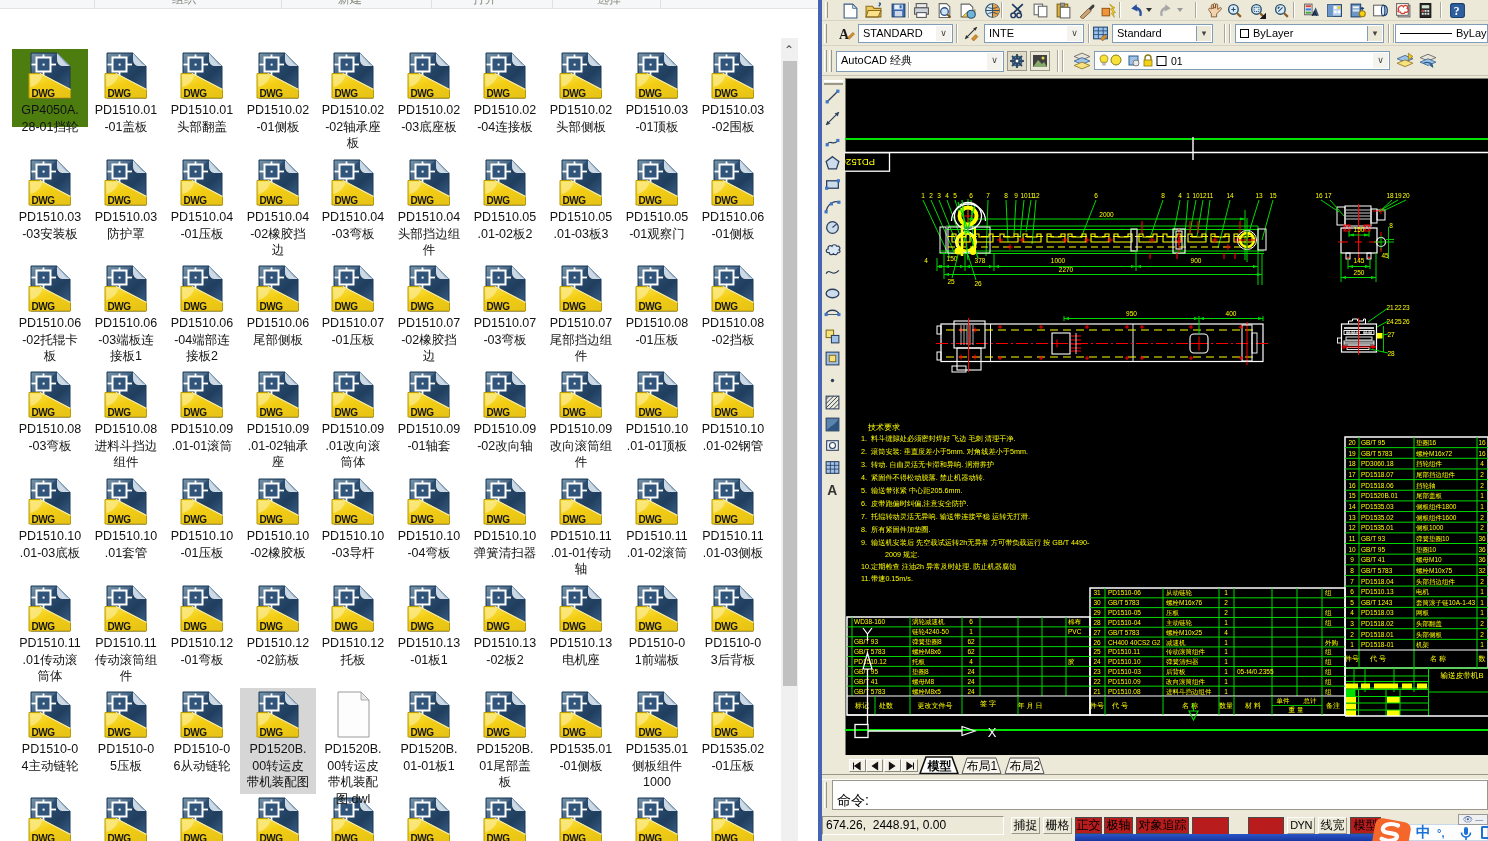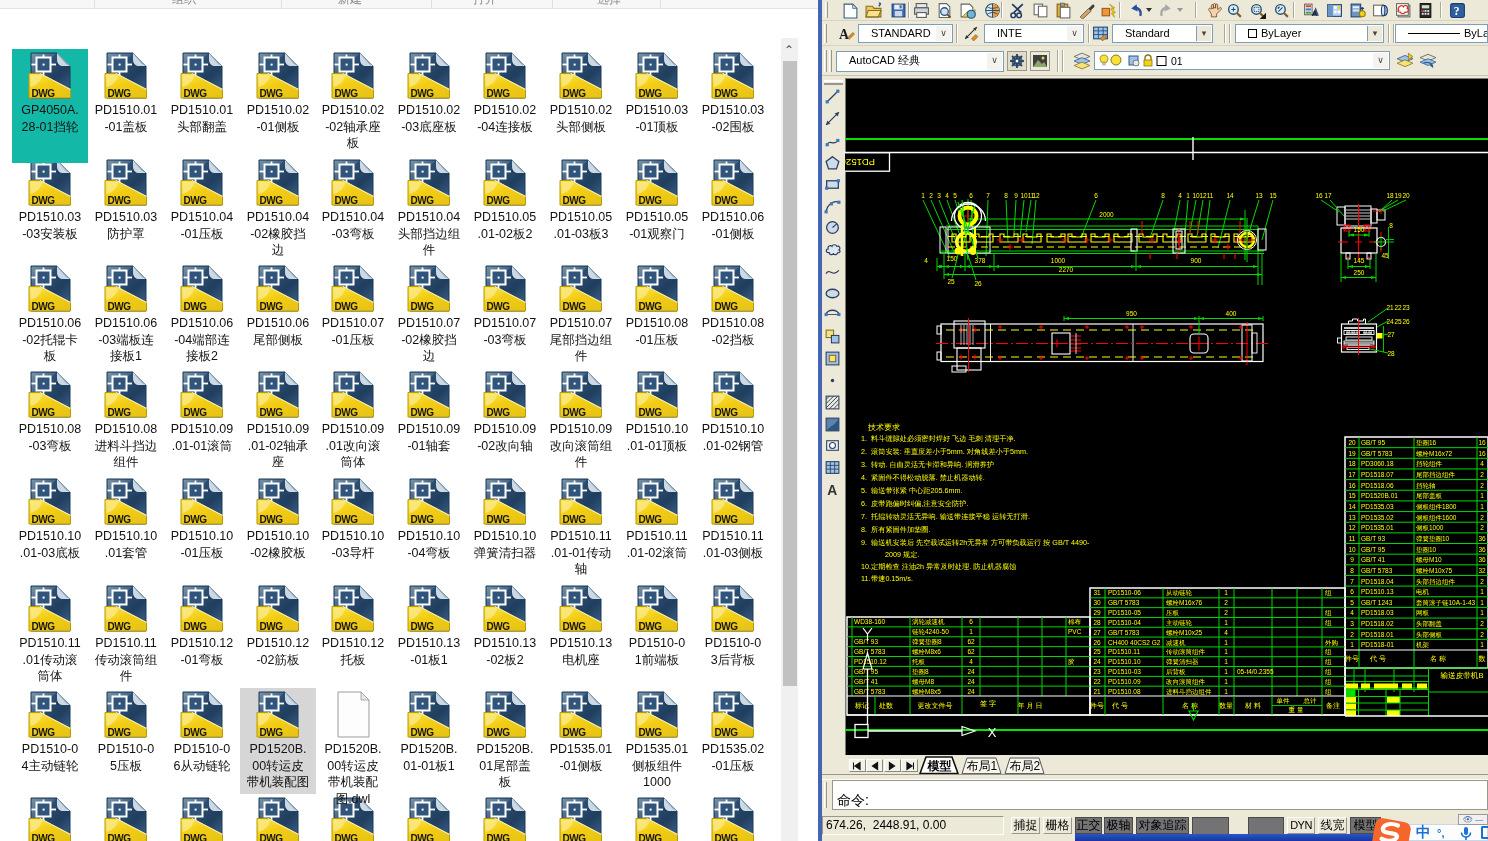--- a/index.html
+++ b/index.html
@@ -15,26 +15,26 @@
 .sbtrack{position:absolute;left:781px;top:38px;width:17px;height:803px;background:#f0f0f0}
 .sbthumb{position:absolute;left:782.5px;top:61px;width:14px;height:625px;background:#c1c1c1}
 .sbarr{position:absolute;left:784px;top:44px;width:12px;height:12px;color:#505050;font-size:12px;line-height:12px}
 #acad{position:absolute;left:818px;top:0;width:670px;height:841px;background:#ece9d8}
 .bluebar{position:absolute;left:0;top:0;width:3.5px;height:841px;background:#4565b4}
 .tb1{position:absolute;left:3.5px;top:0;width:667px;height:21px;background:#ece9d8;border-bottom:1px solid #d8d4c4}
 .ti{position:absolute;top:2px;width:17px;height:17px}
 .tsep{position:absolute;top:2px;width:2px;height:16px;border-left:1px solid #aca899;border-right:1px solid #fff}
 .ddarr{position:absolute;top:8px;width:0;height:0;border-left:3.5px solid transparent;border-right:3.5px solid transparent;border-top:4px solid #333}
 .grip{position:absolute;width:3px;border-left:1px solid #fff;border-right:1px solid #9a9689}
-.combo{position:absolute;background:#fff;border:1px solid #7f9db9;font-size:11px;color:#000;line-height:17px;padding-left:12px;white-space:nowrap;overflow:hidden}
+.combo{position:absolute;background:#fff;border:1px solid #7f9db9;font-size:11px;color:#000;line-height:17px;padding-left:4px;white-space:nowrap;overflow:hidden}
 .combo .ar{position:absolute;right:1px;top:1px;bottom:1px;width:15px;background:#ece9d8;color:#444;text-align:center;line-height:15px;font-size:9px}
 .combo .flat{background:#f4f3ee}
 .statusbtn{position:absolute;top:817px;height:17px;font-size:12px;line-height:14.5px;padding:0 3px;color:#000;background:#ece9d8;white-space:nowrap}
 .raised{border:1px solid;border-color:#fff #9a9689 #9a9689 #fff}
-.pressed{border:1.5px solid #4a4a4a;background:#737373}
+.pressed{border:1.5px solid #4a4a4a;background:#b91c1c}
 .di{position:absolute;left:5.5px;width:17px;height:17px}
 </style></head>
 <body>
 <div id="root">
 
 <svg width="0" height="0" style="position:absolute">
 <defs>
 <linearGradient id="pgrad" x1="0" y1="0" x2="0.8" y2="1">
 <stop offset="0" stop-color="#62869c"></stop>
           <stop offset="0.3" stop-color="#2d5074"></stop>
@@ -75,21 +75,21 @@
         <span class="rlbl" style="left:172px">组织</span>
         <span class="rlbl" style="left:338px">新建</span>
         <span class="rlbl" style="left:473px">打开</span>
         <span class="rlbl" style="left:597px">选择</span>
         <span class="rsep" style="left:94px"></span>
         <span class="rsep" style="left:281px"></span>
         <span class="rsep" style="left:431px"></span>
         <span class="rsep" style="left:552px"></span>
         <span class="rsep" style="left:660px"></span>
       </div>
- <div class="it" style="left:12px;top:49px;height:114px;z-index:20;background:#14b8a6;">
+ <div class="it" style="left:12px;top:49px;height:78px;z-index:20;background:#4d7c0f;">
         <svg class="fic" width="44" height="47">
           <use href="#dwg"></use>
         </svg>
         <div class="lbl">GP4050A.<br>28-01挡轮</div>
       </div>
 <div class="it" style="left:88px;top:49px;height:89px;z-index:20;">
         <svg class="fic" width="44" height="47">
           <use href="#dwg"></use>
         </svg>
         <div class="lbl">PD1510.01<br>-01盖板</div>

